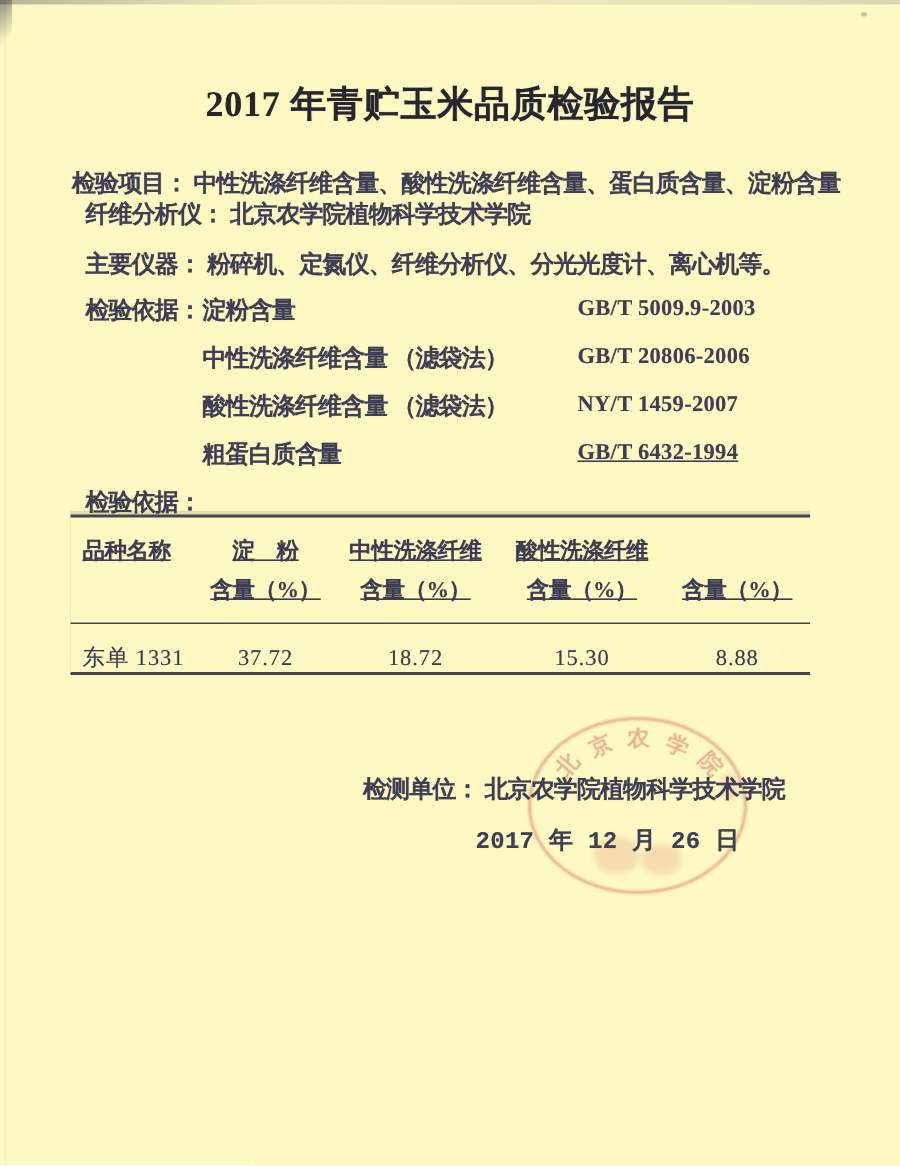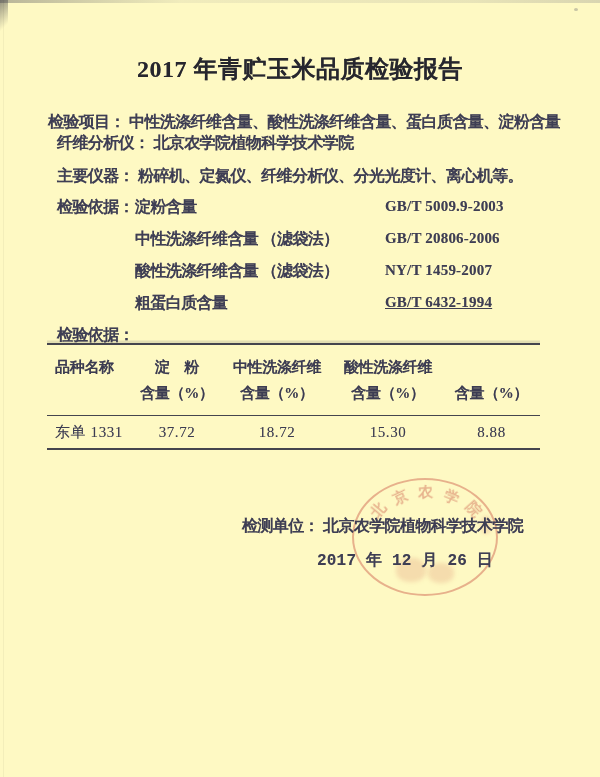--- a/index.html
+++ b/index.html
@@ -82,27 +82,27 @@
     white-space: nowrap;
     text-align: center;
     color: #3c3c52;
     text-shadow: 0 0 0.5px rgba(60,60,82,.4);
   }
   .c0 { width: 86px; text-align: left; padding-left: 8px; }
   .c1 { width: 88px; }
   .c2 { width: 112px; }
   .c3 { width: 110px; }
   .c4 { width: 97px; }
-  .hrow .cell { font-weight: 600; }
+  .hrow .cell { font-weight: 600; text-decoration: underline; }
   .hrow1 { padding: 13px 0 0 0; height: 22px; }
   .hrow2 { padding: 4px 0 9px 0; height: 22px; justify-content: center; }
   .drow {
     border-bottom: 2.2px solid #45454e;
     height: 32px;
-    align-items: center;
+    align-items: flex-end;
   }
   .drow .cell { font-weight: 500; letter-spacing: 0.6px; }
 
   
   .stamp { position: absolute; left: 0; top: 0; }
   .stamp-ring {
     position: absolute;
     left: 352px; top: 478px;
     width: 142px; height: 114px;
     border: 2.5px solid rgba(205, 92, 74, 0.46);

